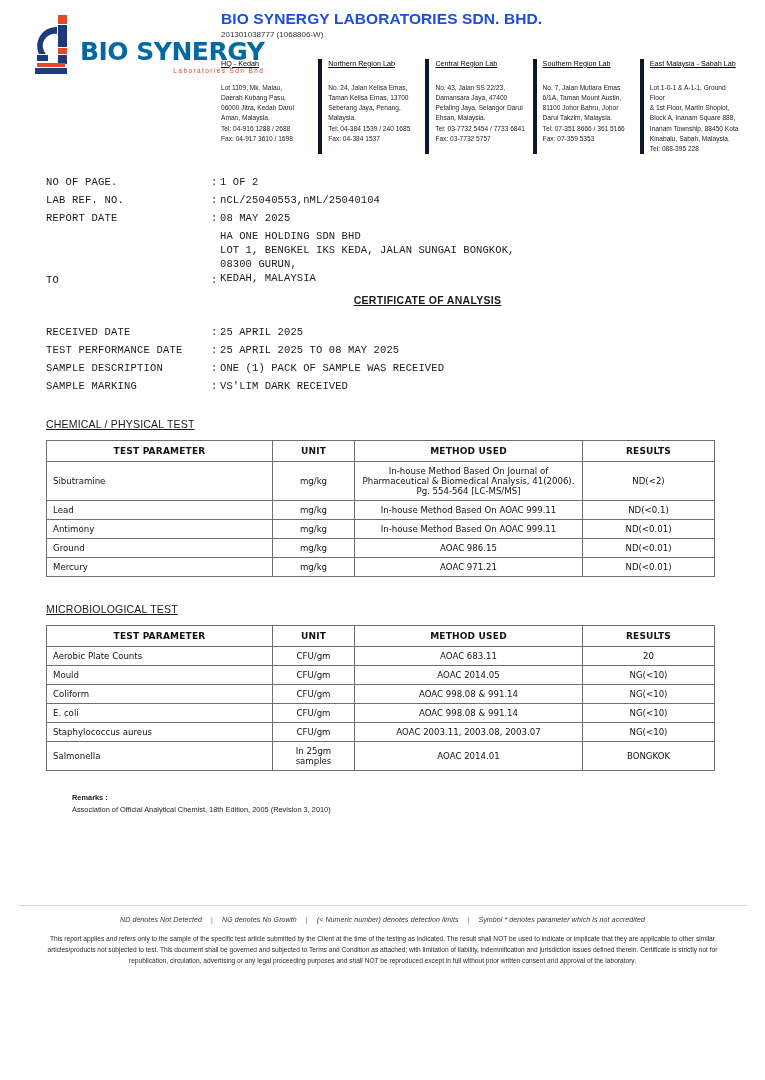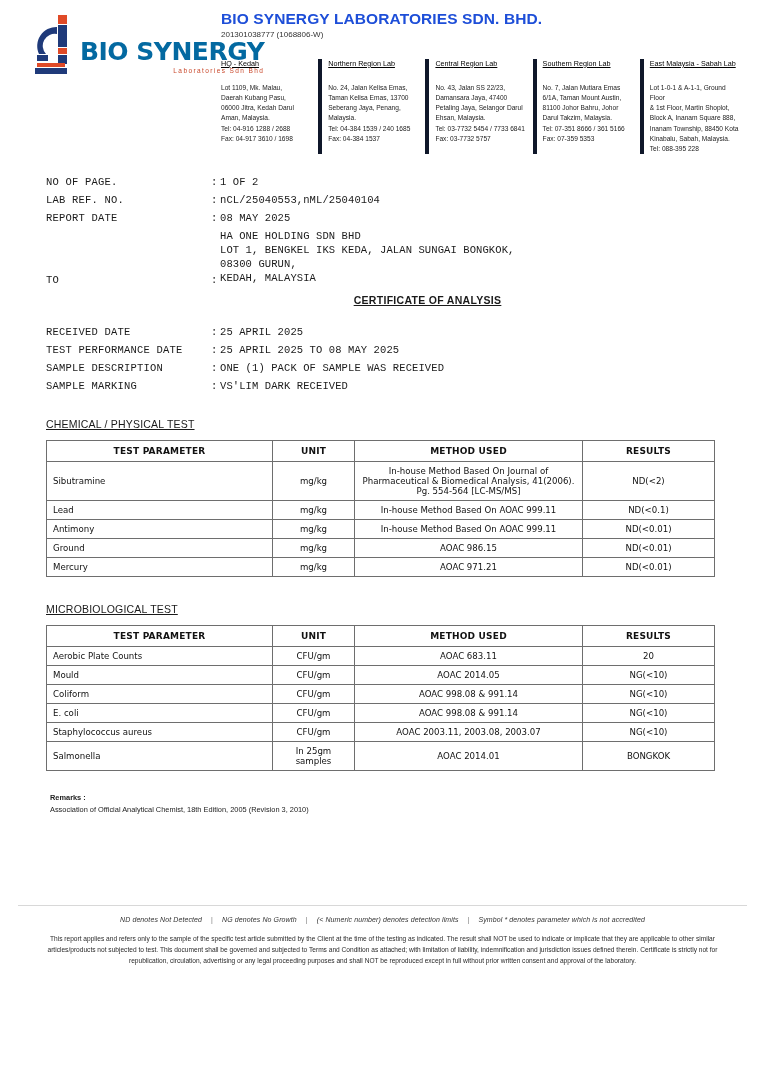--- a/index.html
+++ b/index.html
@@ -186,21 +186,21 @@
   table.rep td.unit,
   table.rep td.method,
   table.rep td.result { text-align: center; }
   .col-param { width: 226px; }
   .col-unit  { width: 82px; }
   .col-method{ width: 228px; }
   .col-result{ width: 132px; }
 
   
   .remarks {
-    margin: 22px 0 0 50px;
+    margin: 22px 0 0 72px;
     font-size: 7.4px;
     color: #222;
   }
   .remarks-title {
     font-weight: 700;
     margin-bottom: 3px;
   }
 
   
   .footer-sep {

